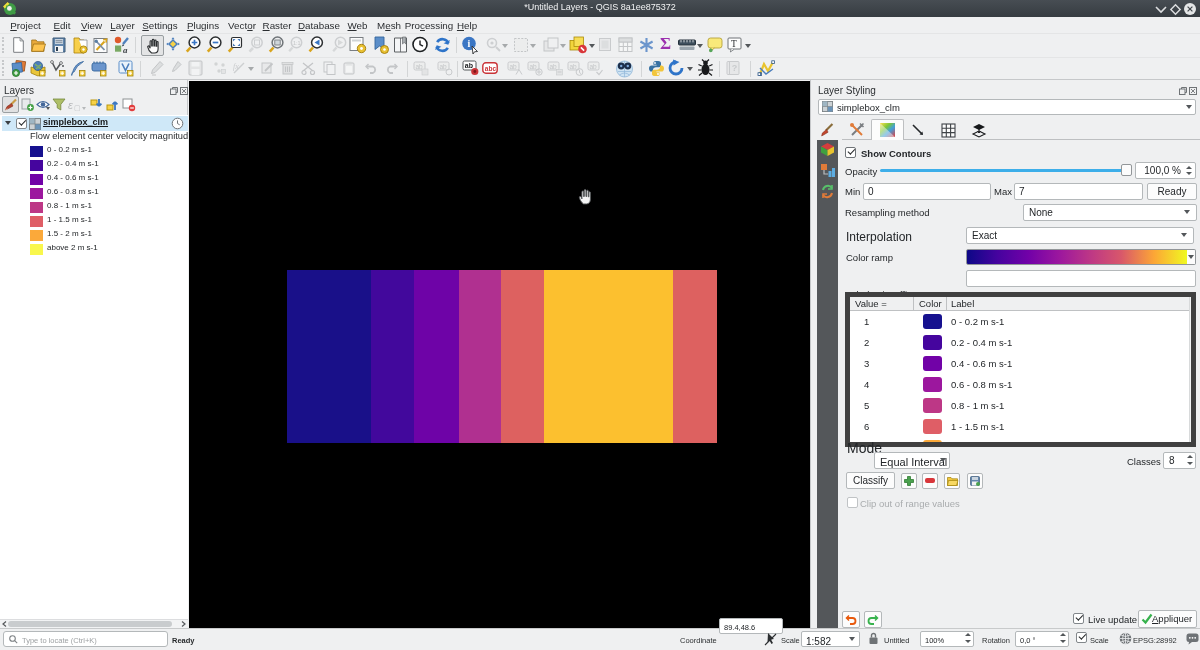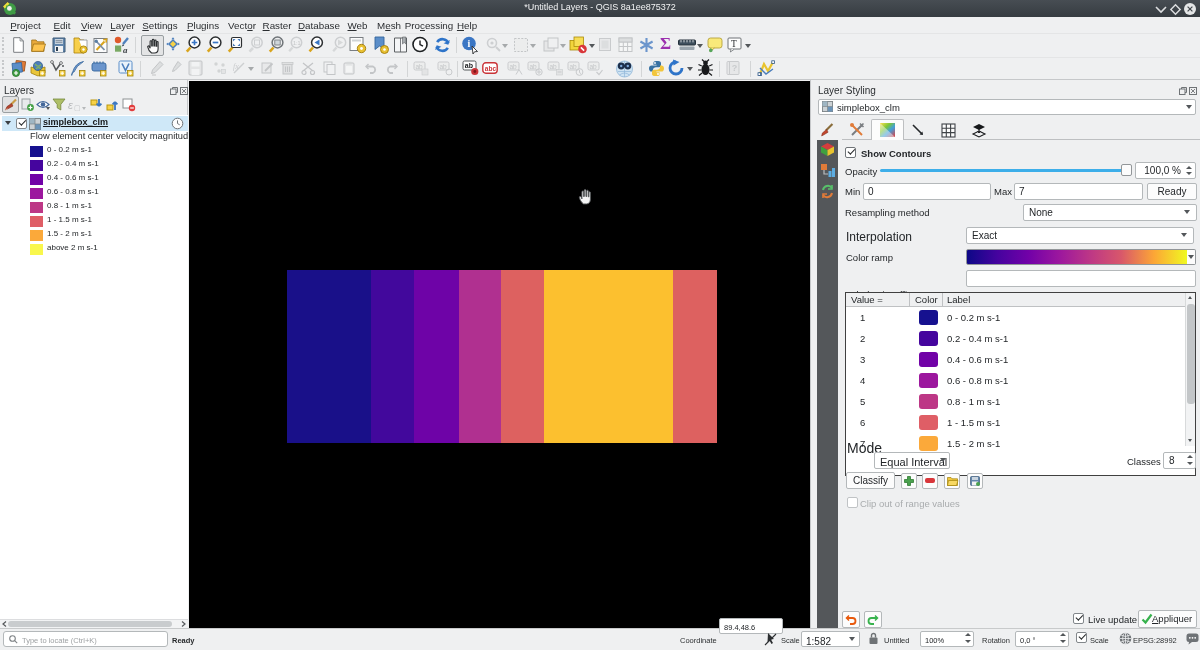--- a/index.html
+++ b/index.html
@@ -625,21 +625,21 @@
     <span style="position:absolute;left:5px;top:2px">Exact</span>
   </div>
 <div class="darr" style="left:1181px;top:233px"></div>
 <div class="lbl" style="left:846px;top:252px;font-size:9.5px">Color ramp</div>
 <div class="ab" style="left:966px;top:249px;width:222px;height:16px;border:1px solid #929699;border-radius:2px 0 0 2px;background:linear-gradient(90deg,#0d0887,#46039f 14%,#7201a8 28%,#9c179e 42%,#bd3786 56%,#d8576b 70%,#fca636 85%,#f0f921)"></div>
 <div class="ab" style="left:1187px;top:249px;width:9px;height:16px;background:#fcfcfc;border:1px solid #929699;border-left:none;border-radius:0 2px 2px 0"></div>
 <div class="darr" style="left:1188px;top:255px;border-left-width:3px;border-right-width:3px;border-top-width:4px"></div>
 <div class="lbl" style="left:846px;top:289px;font-size:9.5px">Label unit suffix</div>
 <div class="in" style="left:966px;top:270px;width:230px;height:17px"></div>
 
-<div class="ab" style="left:845px;top:292px;width:351px;height:184px;background:#fff;border:1px solid #404040;overflow:hidden">
+<div class="ab" style="left:845px;top:292px;width:351px;height:155px;background:#fff;border:5px solid #404040;overflow:hidden">
  <div class="ab" style="left:0;top:0;width:349px;height:14px;background:#eff0f1;border-bottom:1px solid #bfc1c3"></div>
  <div class="ab" style="left:63px;top:0;width:1px;height:14px;background:#bfc1c3"></div>
  <div class="ab" style="left:96px;top:0;width:1px;height:14px;background:#bfc1c3"></div>
  <div class="ab" style="left:5px;top:1px;font-size:9.5px">Value =</div>
  <div class="ab" style="left:69px;top:1px;font-size:9.5px">Color</div>
  <div class="ab" style="left:101px;top:1px;font-size:9.5px">Label</div>
  <div class="ab" style="left:14px;top:19px;font-size:9.5px">1</div>
     <div class="ab" style="left:73px;top:16.5px;width:19px;height:15px;border-radius:3px;background:#16118f"></div>
     <div class="ab" style="left:101px;top:19px;font-size:9.5px">0 - 0.2 m s-1</div>
  <div class="ab" style="left:14px;top:40px;font-size:9.5px">2</div>

